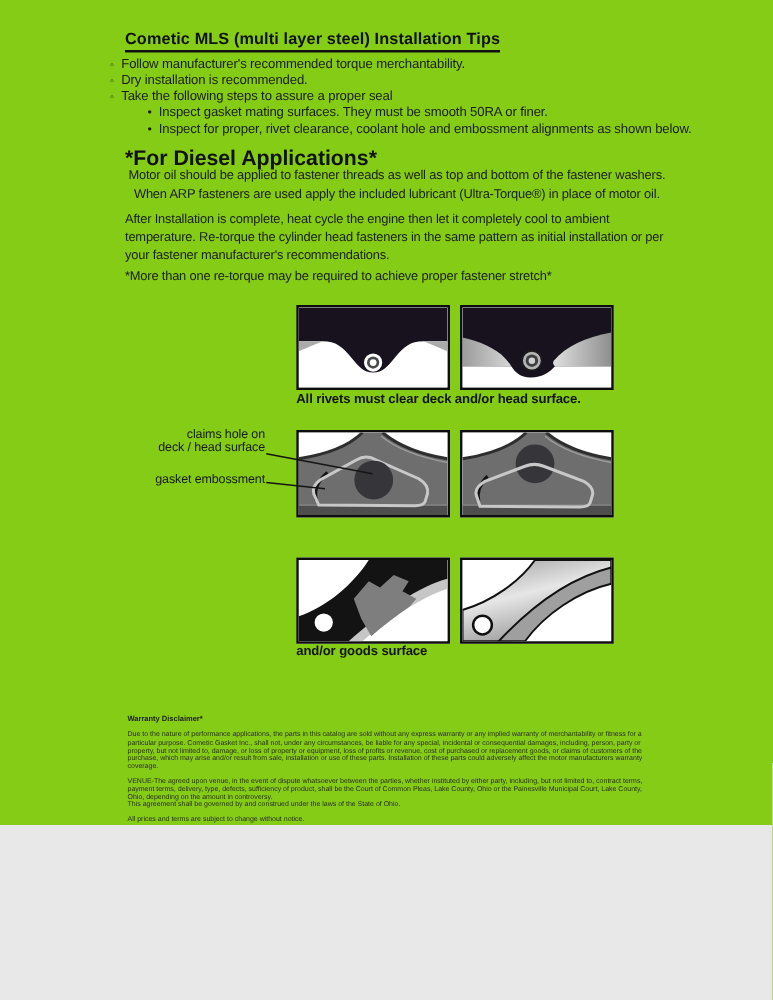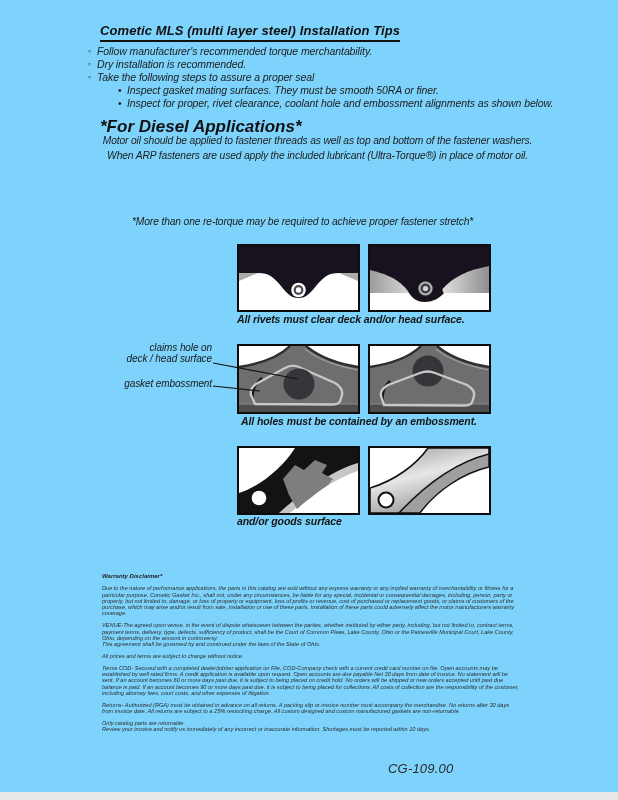--- a/index.html
+++ b/index.html
@@ -1,39 +1,38 @@
 <!DOCTYPE html>
 <html><head>
 <meta charset="utf-8">
 <style>
   html,body{margin:0;padding:0;background:#e8e8e8;}
   .page{
-    position:relative;width:618px;height:792px;background:#7dd3fc;
+    position:relative;width:618px;height:660px;background:#84cc16;
     font-family:"Liberation Sans", sans-serif;color:#1d1d1d;overflow:hidden;
     margin:0 auto;
-    font-style:italic;
   }
   .abs{position:absolute;}
   
   .doc-title{
     left:100px;top:23px;font-size:13px;font-weight:bold;
     border-bottom:2px solid #111;padding-bottom:2px;letter-spacing:.1px;color:#111;
   }
   
   .tips{left:88px;top:45px;width:470px;font-size:10.5px;letter-spacing:-.1px;color:#1c1c1c;}
   .tip{display:flex;line-height:13px;}
   .tip .marker{width:9px;flex:0 0 9px;font-size:9px;line-height:13px;}
   .tip.sub{margin-left:30px;}
   .tip.sub .marker{font-size:10px;}
   
   .diesel-heading{left:100px;top:117px;font-size:17px;font-weight:bold;color:#111;}
   .para{left:100px;width:435px;font-size:10.3px;line-height:14.5px;letter-spacing:-.15px;color:#1c1c1c;}
   .p1{top:134px;text-align:center;}
   .p2{top:169px;}
-  .pnote{top:215px;margin-left:32px;}
+  .pnote{top:215px;}
   
   .fig-label{width:123px;text-align:center;font-size:13px;font-weight:600;letter-spacing:.4px;color:#161616;margin-top:31px;}
   .fig-caption{font-size:10.5px;font-weight:bold;letter-spacing:-.1px;color:#141414;line-height:11px;}
   .fig-box{
     width:119px;height:64px;border:2px solid #0d0d0d;background:#fff;
   }
   .fig-box svg{display:block;width:119px;height:64px;}
   
   .side-label{width:122px;text-align:right;font-size:10px;line-height:11px;letter-spacing:-.1px;color:#191919;}
   
@@ -68,20 +67,21 @@
       <span>Inspect gasket mating surfaces.  They must be smooth 50RA or finer.</span>
     </div>
     <div class="tip sub">
       <span class="marker">•</span>
       <span>Inspect for proper, rivet clearance, coolant hole and embossment alignments as shown below.</span>
     </div>
   </div>
 
   <div class="abs diesel-heading">*For Diesel Applications*</div>
   <div class="abs para p1">Motor oil should be applied to fastener threads as well as top and bottom of the fastener washers. When ARP fasteners are used apply the included lubricant (Ultra-Torque®) in place of motor oil.</div>
+  <div class="abs para p2">After Installation is complete, heat cycle the engine then let it completely cool to ambient temperature. Re-torque the cylinder head fasteners in the same pattern as initial installation or per your fastener manufacturer's recommendations.</div>
   <div class="abs para pnote">*More than one re-torque may be required to achieve proper fastener stretch*</div>
 
   <div class="abs fig-label" style="left:237px;top:229px;">RIGHT</div>
   <div class="abs fig-label" style="left:368px;top:229px;">WRONG</div>
 
   <div class="abs fig-box" style="left:237px;top:244px;">
     <svg viewBox="0 0 119 64">
       <rect x="0" y="0" width="119" height="64" fill="#ffffff"></rect>
       <path d="M0,0 H119 V27 H100 C89,27 84,31.5 77,40 C71,47.5 67,52 59.5,52 C52,52 48,47.5 42,40 C35,31.5 30,27 19,27 H0 Z" fill="#17121d"></path>
       <path d="M0,27 H19 L0,35 Z" fill="#ababab"></path>
@@ -159,21 +159,20 @@
       <path d="M13,55 C11,47 14,41 20,35" fill="none" stroke="#131313" stroke-width="2.6"></path>
       <path d="M14,59 L11,50 C10,46 13,42 18,39 L50,27 C55,25 60,25 65,27 L97,39 C102,42 105,46 104,50 L102,56.5 C101,58.5 98,59.5 94,59.5 Z" fill="none" stroke="#c8c8c8" stroke-width="2.4"></path>
     </svg>
   </div>
 
   <svg class="abs" style="left:212px;top:358px;" width="92" height="40">
     <line x1="1" y1="5" x2="86" y2="21" stroke="#151515" stroke-width="1.2"></line>
     <line x1="1" y1="28" x2="48" y2="33" stroke="#151515" stroke-width="1.2"></line>
   </svg>
 
-  <div class="abs fig-caption" style="left:241px;top:416px;">All holes must be contained by an embossment.</div>
 
   <div class="abs fig-label" style="left:237px;top:431px;">RIGHT</div>
   <div class="abs fig-label" style="left:368px;top:431px;">WRONG</div>
 
   <div class="abs fig-box" style="left:237px;top:446px;height:65px;">
     <svg viewBox="0 0 119 65" style="height:65px">
       <rect x="0" y="0" width="119" height="65" fill="#ffffff"></rect>
       <path d="M40,65 C68,40 97,21 119,15 V23 C100,29 73,46 51,65 Z" fill="#c6c6c6"></path>
       <path d="M0,45 C22,38 44,19 56,0 H119 V15 C97,21 68,40 40,65 H0 Z" fill="#131313"></path>
       <path d="M44,31 L56,17 L65,22 L76,12 L88,17 L83,25 L94,31 L89,37 C79,44 67,53 58,61 L50,47 Z" fill="#7e7e7e"></path>

